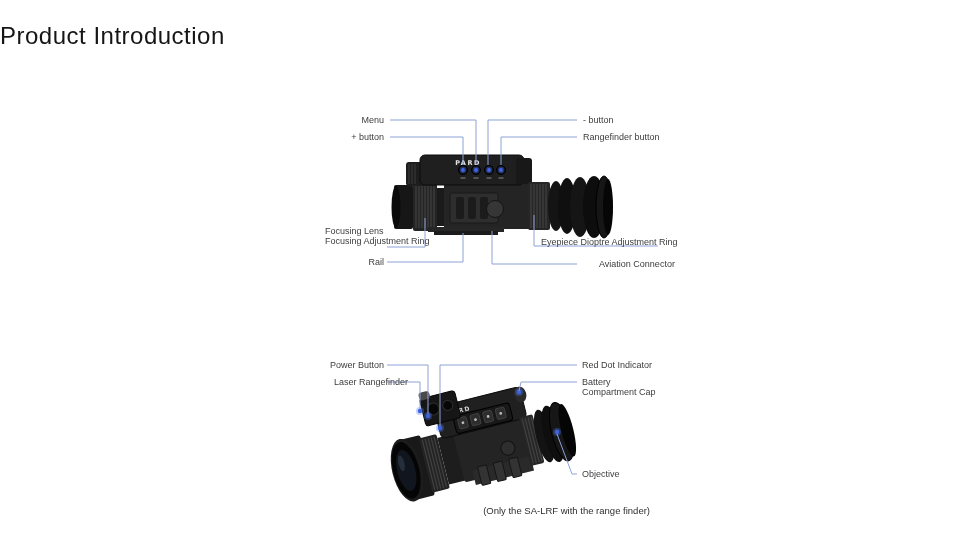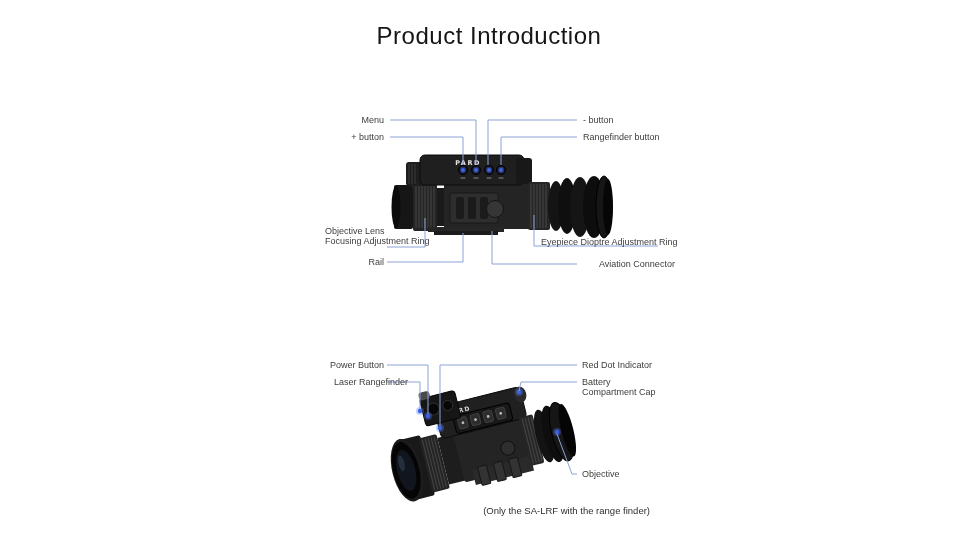--- a/index.html
+++ b/index.html
@@ -1,18 +1,18 @@
 <!DOCTYPE html>
 <html><head>
 <meta charset="utf-8">
 <style>
   html,body{margin:0;padding:0;background:#ffffff;}
   #canvas{position:relative;width:978px;height:550px;background:#ffffff;overflow:hidden;
           font-family:"Liberation Sans",sans-serif;}
-  #title{position:absolute;left:0;top:22px;width:978px;text-align:center;
+  #title{position:absolute;left:0;top:22px;width:978px;text-align:left;
          font-size:24px;color:#151515;letter-spacing:0.5px;}
   .lbl{position:absolute;font-size:9px;line-height:10px;color:#3d3d3d;white-space:nowrap;}
   .lbl.r{text-align:right;padding-left:15px;}
   .lbl2{line-height:10px;}
   #caption{position:absolute;left:300px;top:505px;width:350px;text-align:right;
            font-size:9.5px;color:#2e2e2e;}
   svg{position:absolute;left:0;top:0;}
   .callout{fill:none;stroke:#8da2d8;stroke-width:1;}
   .knurl{stroke:#474747;stroke-width:1.2;opacity:.85;}
   .knurl2{stroke:#3c3c3c;stroke-width:1.1;opacity:.9;}
@@ -180,21 +180,21 @@
       <polyline class="callout" points="577,382 521,382 519,391"></polyline>
       <polyline class="callout" points="577,474 572,474 557,434"></polyline>
     </g>
   </svg>
 
   <div class="lbl r" style="right:594px;top:115px;">Menu</div>
   <div class="lbl r" style="right:594px;top:132px;">+ button</div>
   <div class="lbl" style="left:583px;top:115px;">- button</div>
   <div class="lbl" style="left:583px;top:132px;">Rangefinder button</div>
   <div class="lbl lbl2" style="left:325px;top:226px;">
-    <span style="display:block;">Objective Lens</span>
+    <span style="display:block;">Focusing Lens</span>
     <span style="display:block;">Focusing Adjustment Ring</span>
   </div>
   <div class="lbl" style="left:541px;top:237px;">Eyepiece Dioptre Adjustment Ring</div>
   <div class="lbl r" style="right:594px;top:257px;">Rail</div>
   <div class="lbl" style="left:599px;top:259px;">Aviation Connector</div>
 
   <div class="lbl r" style="right:594px;top:360px;">Power Button</div>
   <div class="lbl" style="left:582px;top:360px;">Red Dot Indicator</div>
   <div class="lbl r" style="right:570px;top:377px;">Laser Rangefinder</div>
   <div class="lbl lbl2" style="left:582px;top:377px;">

